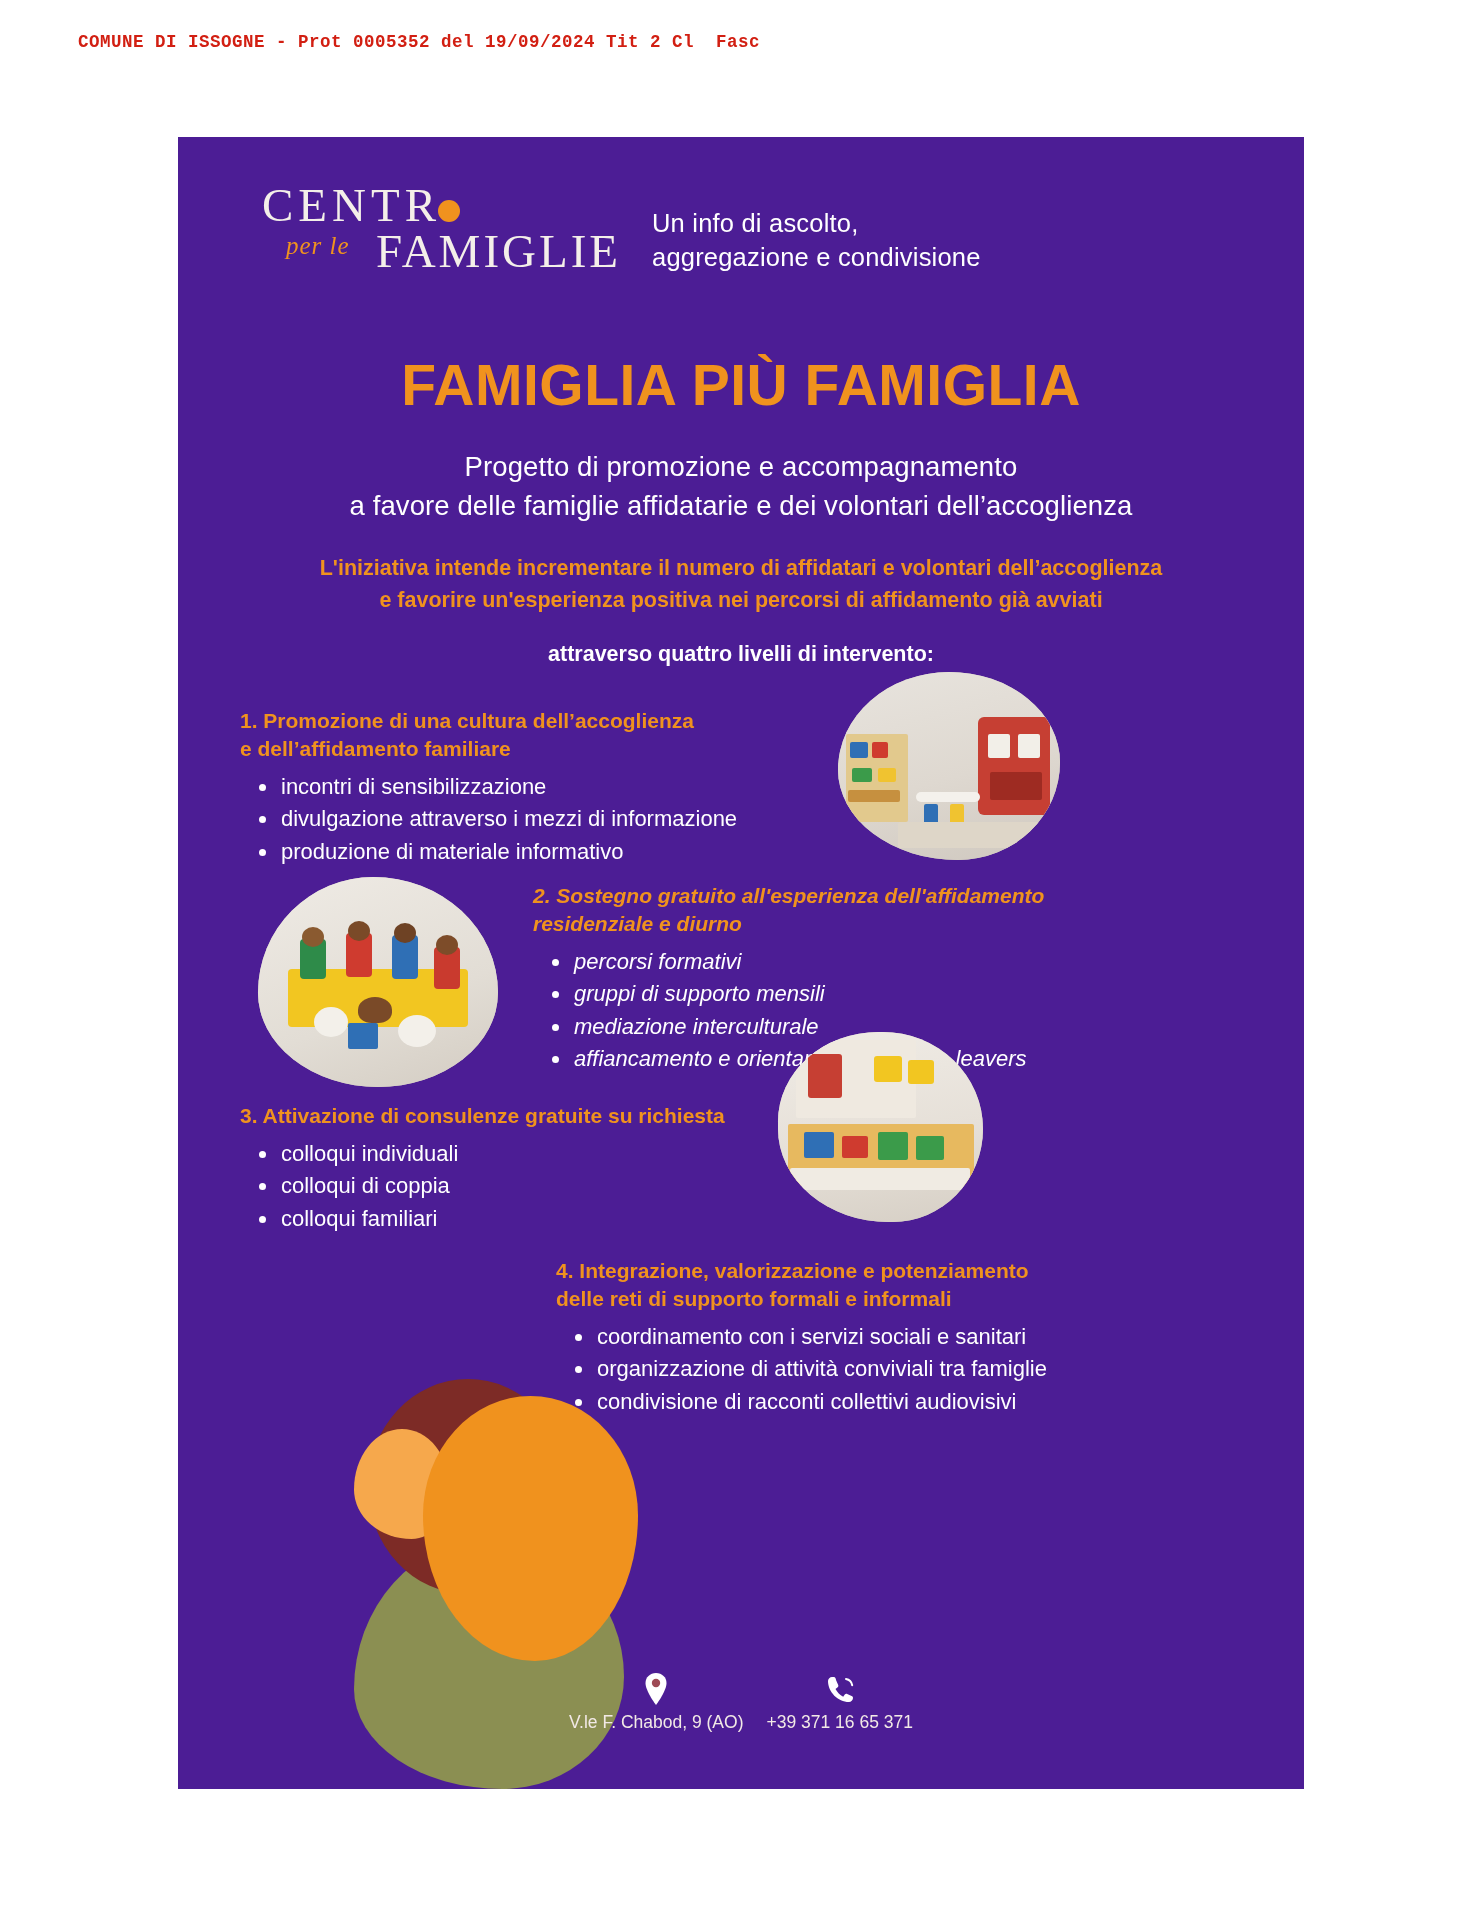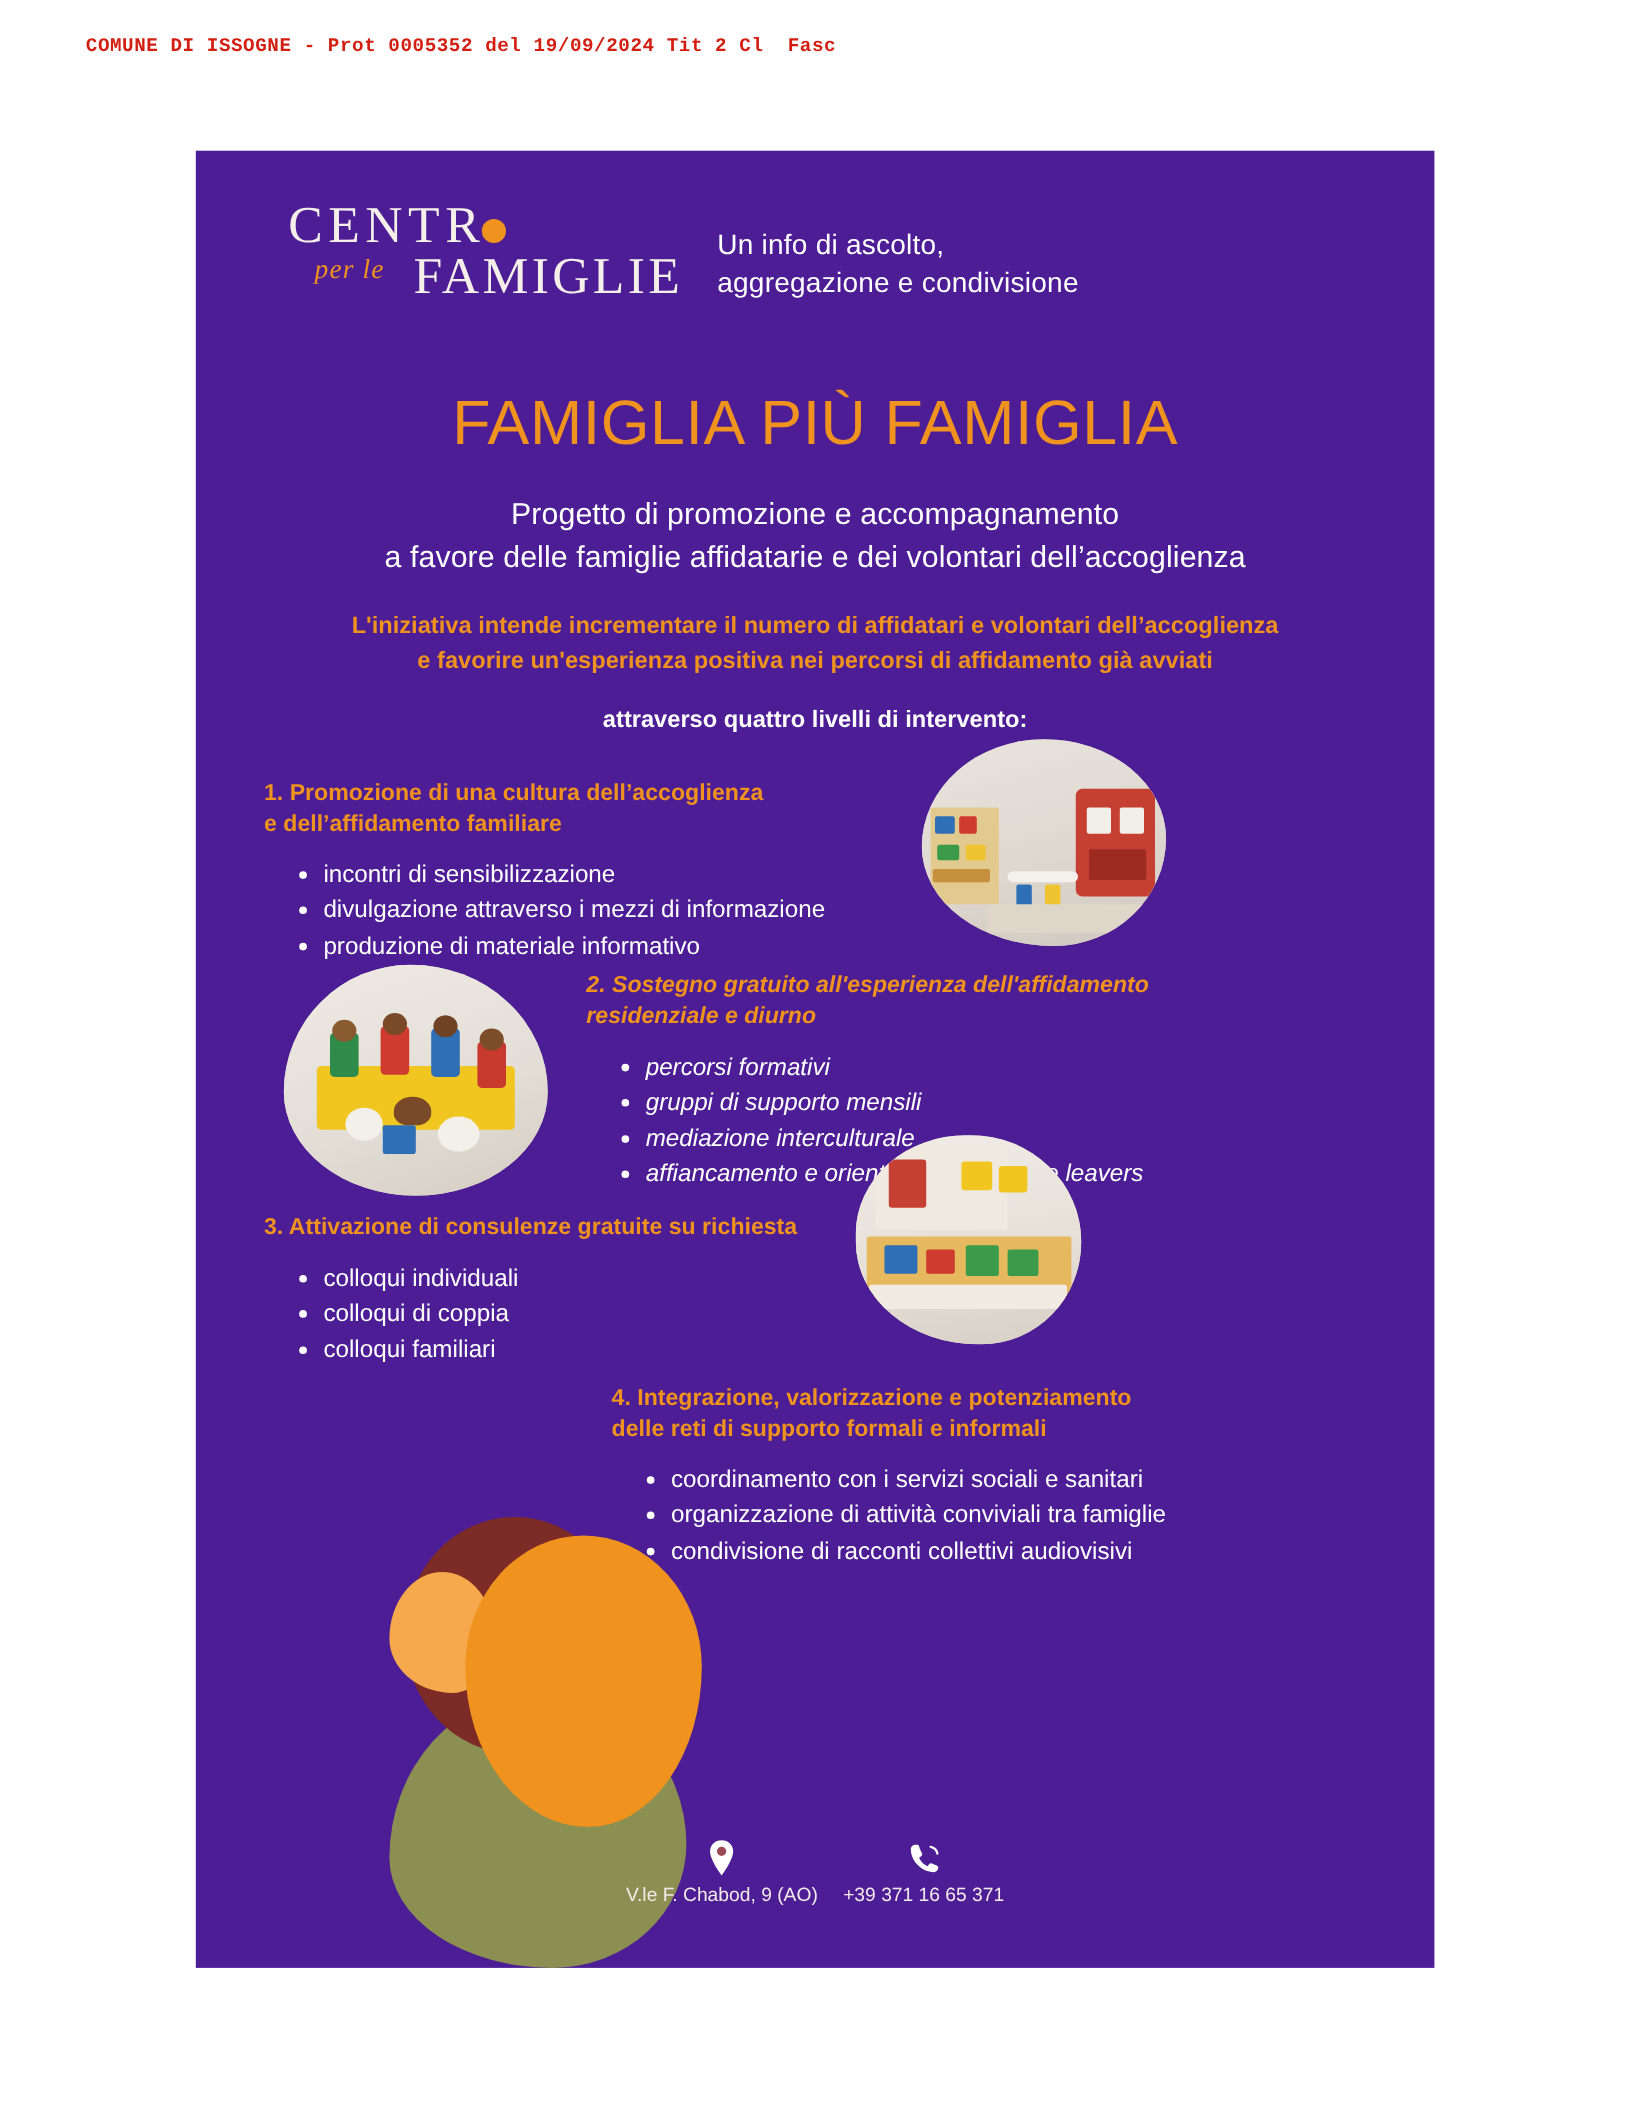--- a/index.html
+++ b/index.html
@@ -140,21 +140,21 @@
 
   
   .main-title {
     position: absolute;
     left: 0;
     right: 0;
     top: 215px;
     text-align: center;
     color: #f0921e;
     font-size: 57px;
-    font-weight: 400;
+    font-weight: 700;
     letter-spacing: 0.5px;
   }
   .subtitle {
     position: absolute;
     left: 60px;
     right: 60px;
     top: 310px;
     text-align: center;
     color: #ffffff;
     font-size: 27.5px;
@@ -187,21 +187,21 @@
   .section { position: absolute; }
   .sec-title {
     color: #f0921e;
     font-size: 21px;
     font-weight: 700;
     line-height: 1.33;
     margin-bottom: 8px;
   }
   .sec-list {
     list-style: none;
-    margin: 16px;
+    margin: 3px;
     padding: 0 0 0 34px;
     color: #ffffff;
     font-size: 22px;
     line-height: 1.48;
   }
   .sec-list li {
     position: relative;
     padding-left: 4px;
   }
   .sec-list li::before {

